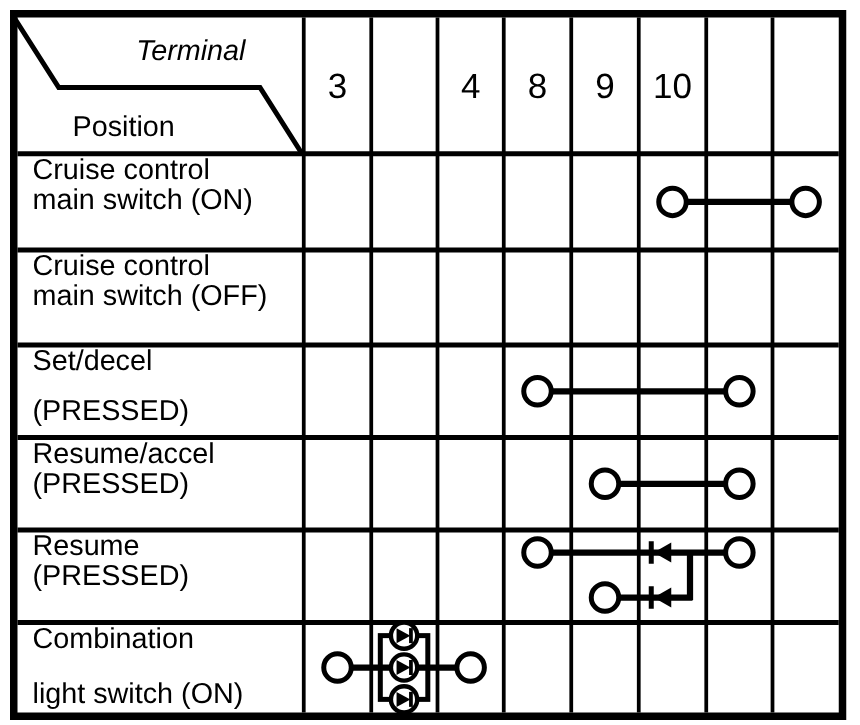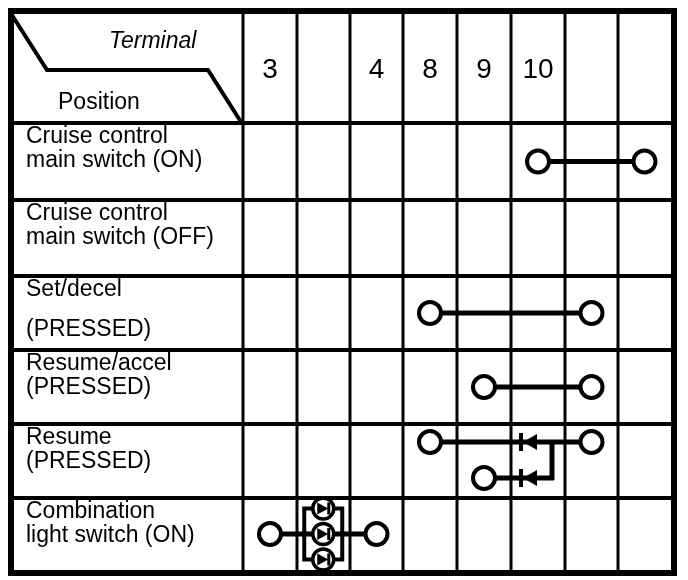--- a/index.html
+++ b/index.html
@@ -101,18 +101,18 @@
     <span>(PRESSED)</span>
   </div>
   <div class="row-label" style="top: 350px; height: 74px;">
     <span>Resume/accel</span>
     <span>(PRESSED)</span>
   </div>
   <div class="row-label" style="top: 424px; height: 74px;">
     <span>Resume</span>
     <span>(PRESSED)</span>
   </div>
-  <div class="row-label" style="top: 498px; height: 72px;">
+  <div class="row-label" style="top: 498px; height: 72px; gap: 20px;">
     <span>Combination</span>
     <span>light switch (ON)</span>
   </div>
 
 </div>
 
 </body></html>

